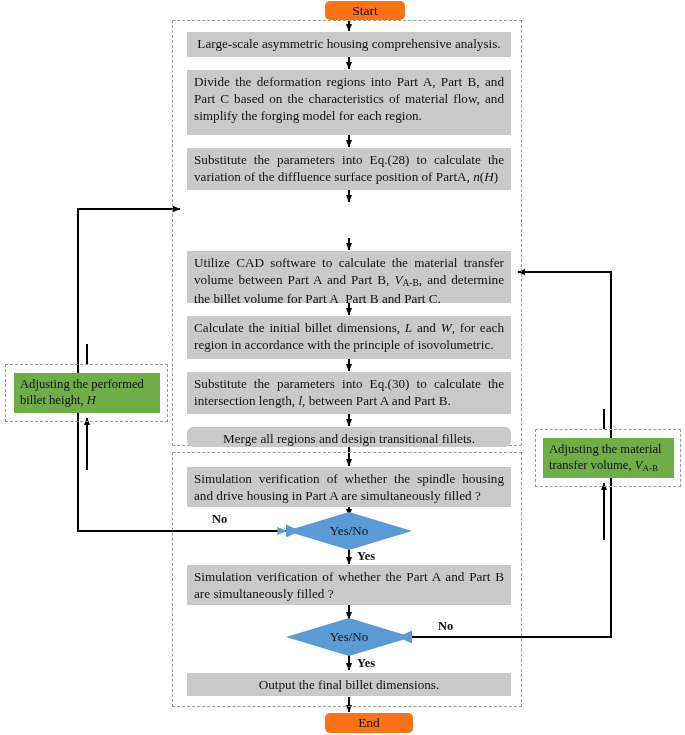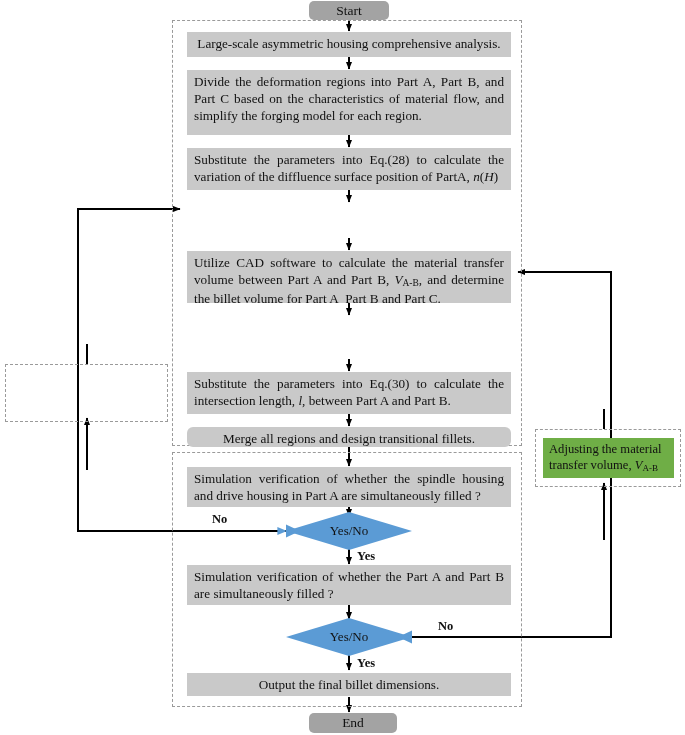--- a/index.html
+++ b/index.html
@@ -18,29 +18,30 @@
   #svg-layer{
     position:absolute;
     left:0;top:0;
     width:685px;height:735px;
     pointer-events:none;
   }
 
   
   .terminator{
     position:absolute;
-    background:#a3a3a3;
+    background:#f97316;
     border-radius:5px;
     display:flex;
     align-items:center;
     justify-content:center;
     font-size:13.5px;
     line-height:1;
     color:#111;
     z-index:4;
+    margin-left:16px;
   }
 
   
   .proc{
     position:absolute;
     background:#C9C9C9;
     color:#111;
     font-size:13.2px;
     line-height:1.30;
     padding:3px 7px;
@@ -188,20 +189,23 @@
 
   <div class="proc just" style="left:187px; top:148px; width:324px; height:42px;">
     <span>Substitute the parameters into Eq.(28) to calculate the variation of the diffluence surface position of PartA, <i>n</i>(<i>H</i>)</span>
   </div>
 
 
   <div class="proc just" style="left:187px; top:251px; width:324px; height:52px;">
     <span>Utilize CAD software to calculate the material transfer volume between Part A and Part B, <i>V</i><sub>A-B</sub>, and determine the billet volume for Part A&nbsp; Part B and Part C.</span>
   </div>
 
+  <div class="proc just" style="left:187px; top:316px; width:324px; height:43px;">
+    <span>Calculate the initial billet dimensions, <i>L</i> and <i>W</i>, for each region in accordance with the principle of isovolumetric.</span>
+  </div>
 
   <div class="proc just" style="left:187px; top:372px; width:324px; height:42px;">
     <span>Substitute the parameters into Eq.(30) to calculate the intersection length, <i>l</i>, between Part A and Part B.</span>
   </div>
 
   <div class="proc center" style="left:187px; top:427px; width:324px; height:20px;border-radius:6px;">
     <span>Merge all regions and design transitional fillets.</span>
   </div>
 
   <div class="proc just" style="left:187px; top:467px; width:324px; height:40px;">
@@ -219,20 +223,24 @@
   <div class="diamond" style="left:286px; top:512px; width:126px; height:38px;">
     <div class="shape"></div>
     <div class="dlabel">Yes/No</div>
   </div>
 
   <div class="diamond" style="left:286px; top:618px; width:126px; height:38px;">
     <div class="shape"></div>
     <div class="dlabel">Yes/No</div>
   </div>
 
+  <div class="adjust" style="left:14px; top:373px; width:146px; height:40px;">
+    <div>Adjusting the performed</div>
+    <div>billet height, <i>H</i></div>
+  </div>
 
   <div class="adjust" style="left:543px; top:438px; width:131px; height:40px;">
     <div>Adjusting the material</div>
     <div>transfer volume, <i>V</i><sub>A-B</sub></div>
   </div>
 
   <div class="elabel" style="left:212px; top:512px;">No</div>
   <div class="elabel" style="left:357px; top:549px;">Yes</div>
   <div class="elabel" style="left:438px; top:619px;">No</div>
   <div class="elabel" style="left:357px; top:656px;">Yes</div>

